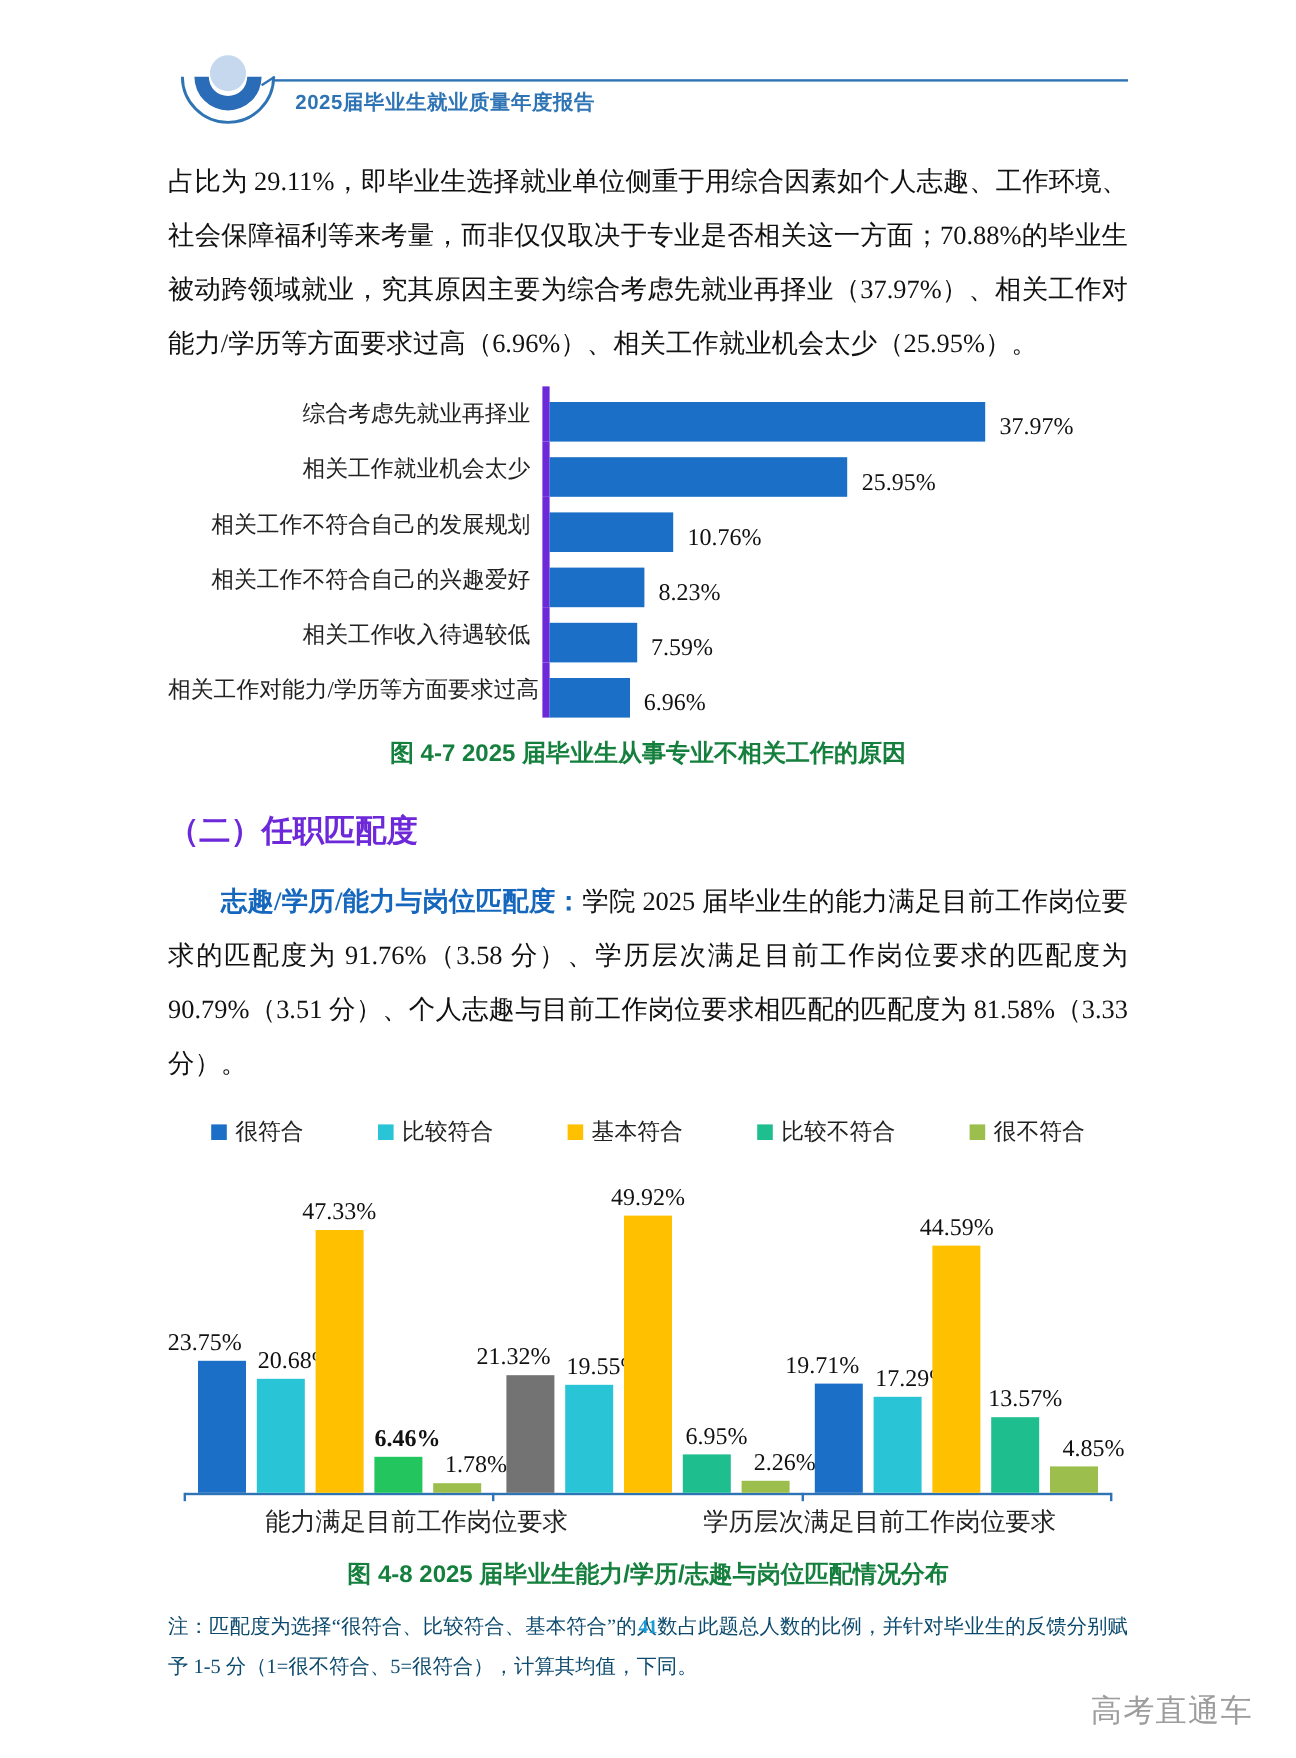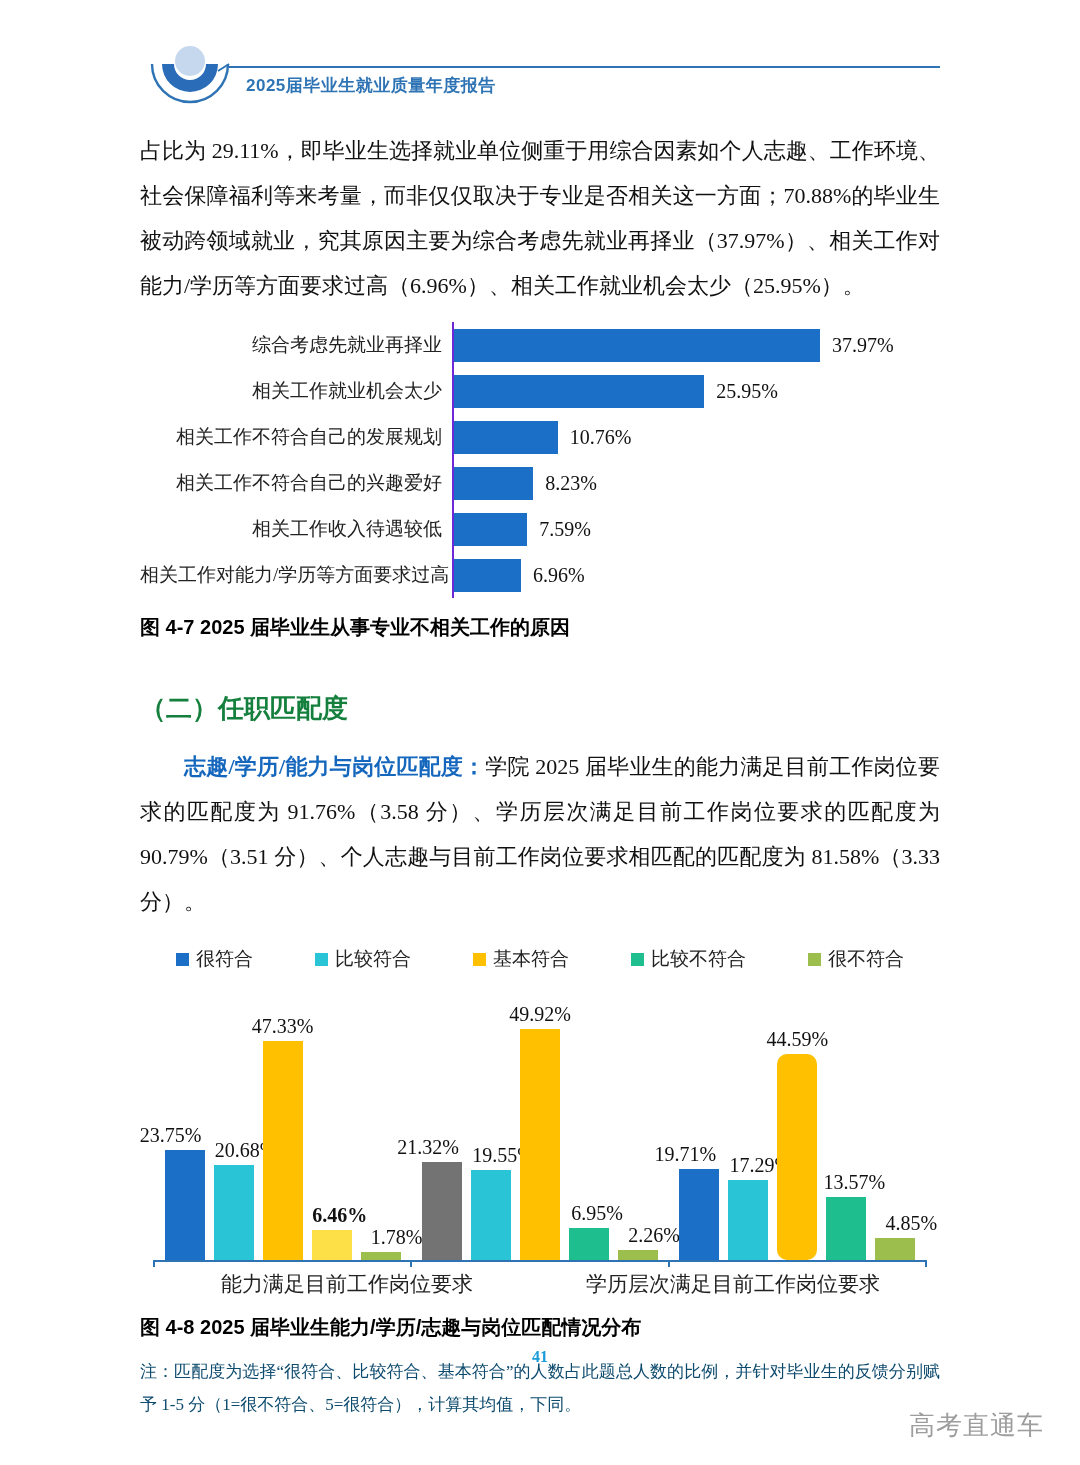--- a/index.html
+++ b/index.html
@@ -16,30 +16,30 @@
   .content { position:absolute; left:140px; right:140px; top:128px; }
 
   .body-text { font-size:22px; color:#111; text-align:justify; line-height:45px; }
   .indent2 { text-indent:2em; }
   .lead-blue { color:#1567BE; font-weight:bold; }
 
   
   .c1 { margin-top:14px; padding-right:4px; }
   .c1-row { display:flex; align-items:center; height:46px; }
   .c1-label { width:312px; padding-right:10px; text-align:right; font-size:19px; color:#222; white-space:nowrap; }
-  .c1-track { flex:1; position:relative; height:100%; display:flex; align-items:center;
-              border-left:2px solid #6d28d9; }
+  .c1-track { flex:1; position:relative; height:100%; display:flex; align-items:flex-end;
+              border-left:6px solid #6d28d9; }
   .c1-bar { height:33px; }
   .c1-val { margin-left:12px; font-size:20px; color:#111; white-space:nowrap; }
 
-  .fig-caption { margin-top:16px; font-family:"Liberation Sans","DejaVu Sans",sans-serif;
-                 font-weight:bold; font-size:20px; color:#000000; }
-
-  .section-h { margin-top:50px; font-family:Liberation Sans, sans-serif;
-               font-weight:bold; font-size:26px; color:#15803d; }
+  .fig-caption { margin-top:16px; text-align:center; font-family:"Liberation Sans","DejaVu Sans",sans-serif;
+                 font-weight:bold; font-size:20px; color:#15803d; }
+
+  .section-h { margin-top:34px; font-family:Liberation Sans, sans-serif;
+               font-weight:bold; font-size:26px; color:#6d28d9; }
   .p2 { margin-top:18px; }
 
   
   .c2 { margin-top:22px; }
   .c2-legend { display:flex; justify-content:center; gap:62px; margin:0 0 14px 0; }
   .c2-legend-item { display:flex; align-items:center; gap:7px; font-size:19px; color:#222; }
   .c2-swatch { width:13px; height:13px; display:inline-block; }
   .c2-plot { position:relative; height:256px; margin:34px 14px 0 14px; border-bottom:2px solid #2E74B5; display:flex; }
   .c2-group { flex:1; display:flex; align-items:flex-end; justify-content:center; gap:9px; height:100%; }
   .c2-bar { position:relative; width:40px; }
@@ -154,21 +154,21 @@
           <div class="c2-group">
             <div class="c2-bar" style="height: 43.1818%; background: rgb(27, 111, 198);">
               <span class="c2-barlabel" style="transform: translateX(calc(-50% - 14px));">23.75%</span>
             </div>
             <div class="c2-bar" style="height: 37.6%; background: rgb(41, 197, 214);">
               <span class="c2-barlabel" style="transform: translateX(calc(-50% + 12px));">20.68%</span>
             </div>
             <div class="c2-bar" style="height: 86.0545%; background: rgb(255, 192, 0);">
               <span class="c2-barlabel" style="transform: translateX(calc(-50% + 0px));">47.33%</span>
             </div>
-            <div class="c2-bar" style="height: 11.7455%; background: #fde047; font-weight: bold;">
+            <div class="c2-bar" style="height: 11.7455%; background: #22c55e; font-weight: bold;">
               <span class="c2-barlabel" style="transform: translateX(calc(-50% + 8px));">6.46%</span>
             </div>
             <div class="c2-bar" style="height: 3.23636%; background: rgb(156, 190, 76);">
               <span class="c2-barlabel" style="transform: translateX(calc(-50% + 16px));">1.78%</span>
             </div>
           </div>
           <div class="c2-group">
             <div class="c2-bar" style="height: 38.7636%; background: #737373;">
               <span class="c2-barlabel" style="transform: translateX(calc(-50% - 14px));">21.32%</span>
             </div>
@@ -185,21 +185,21 @@
               <span class="c2-barlabel" style="transform: translateX(calc(-50% + 16px));">2.26%</span>
             </div>
           </div>
           <div class="c2-group">
             <div class="c2-bar" style="height: 35.8364%; background: rgb(27, 111, 198);">
               <span class="c2-barlabel" style="transform: translateX(calc(-50% - 14px));">19.71%</span>
             </div>
             <div class="c2-bar" style="height: 31.4364%; background: rgb(41, 197, 214);">
               <span class="c2-barlabel" style="transform: translateX(calc(-50% + 12px));">17.29%</span>
             </div>
-            <div class="c2-bar" style="height: 81.0727%; background: rgb(255, 192, 0); border-radius: 10px;">
+            <div class="c2-bar" style="height: 81.0727%; background: rgb(255, 192, 0);">
               <span class="c2-barlabel" style="transform: translateX(calc(-50% + 0px));">44.59%</span>
             </div>
             <div class="c2-bar" style="height: 24.6727%; background: rgb(30, 190, 143);">
               <span class="c2-barlabel" style="transform: translateX(calc(-50% + 8px));">13.57%</span>
             </div>
             <div class="c2-bar" style="height: 8.81818%; background: rgb(156, 190, 76);">
               <span class="c2-barlabel" style="transform: translateX(calc(-50% + 16px));">4.85%</span>
             </div>
           </div>
           <div class="c2-tick" style="left: calc(0% - 1px);"></div>

